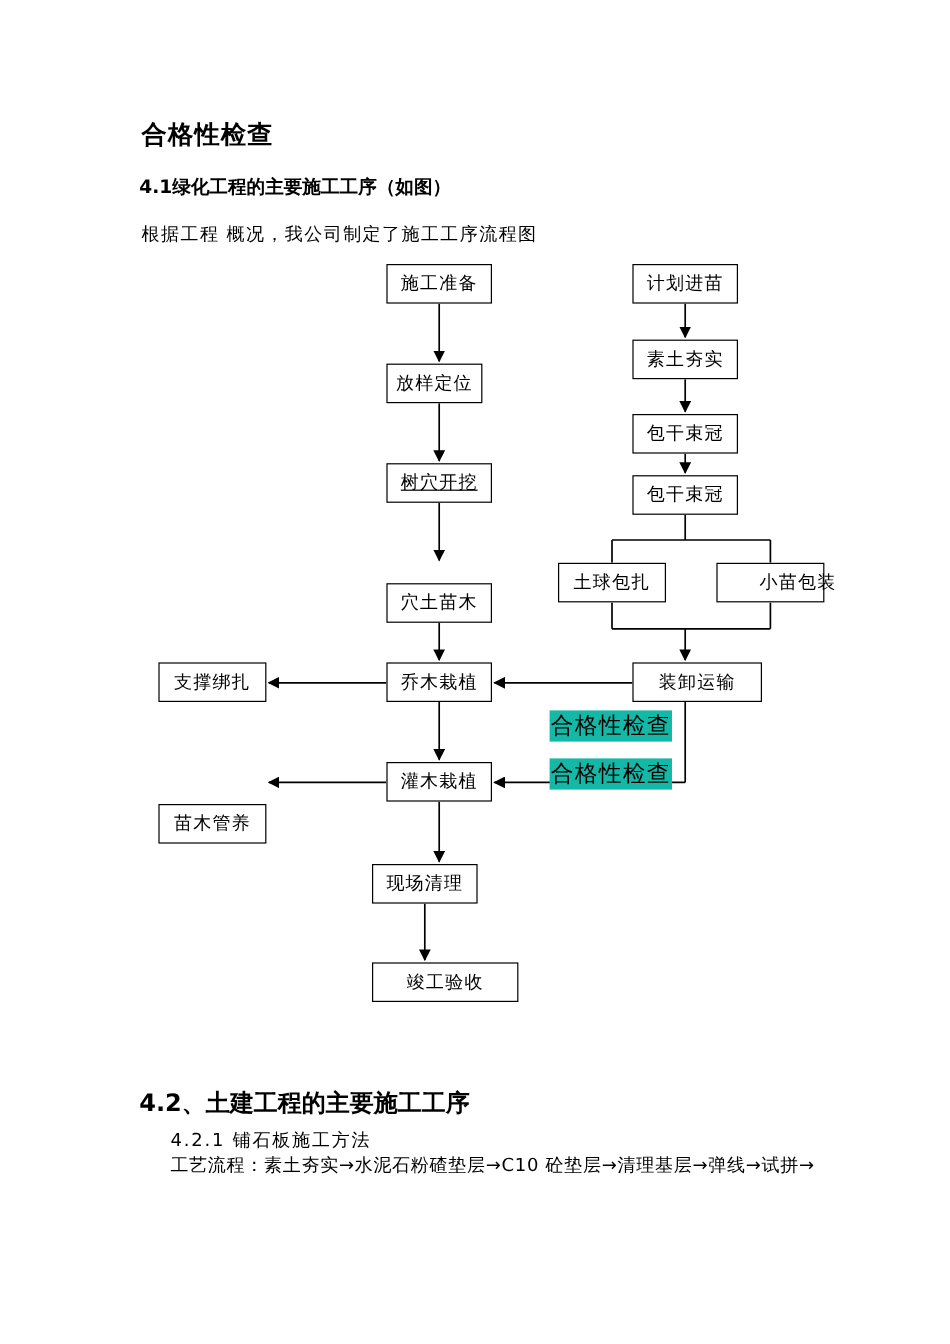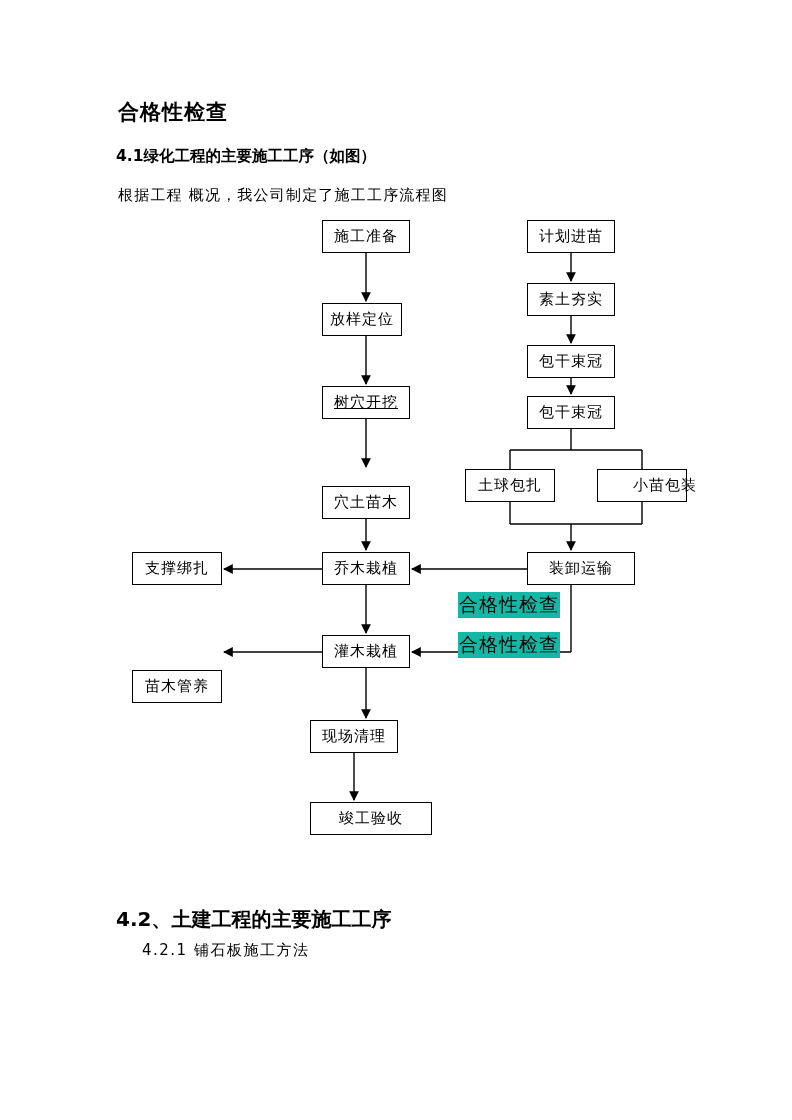--- a/index.html
+++ b/index.html
@@ -168,15 +168,16 @@
     <div class="node" style="left: 132px; top: 635px; width: 90px; height: 33px; margin-top: 35px;">苗木管养</div>
 
     <div class="edge-label" style="left: 428px; top: 592px;">合格性检查</div>
     <div class="edge-label" style="left: 428px; top: 632px;">合格性检查</div>
   </div>
 
   <div class="sec-head" id="sec-42">4.2、土建工程的主要施工工序</div>
 
   <div class="body-text" id="sub-421">4.2.1 铺石板施工方法</div>
 
+  <div class="body-text" id="flow-line1">工艺流程：素土夯实→水泥石粉碴垫层→C10 砼垫层→清理基层→弹线→试拼→</div>
 
 
 </div>
 
 </body></html>

